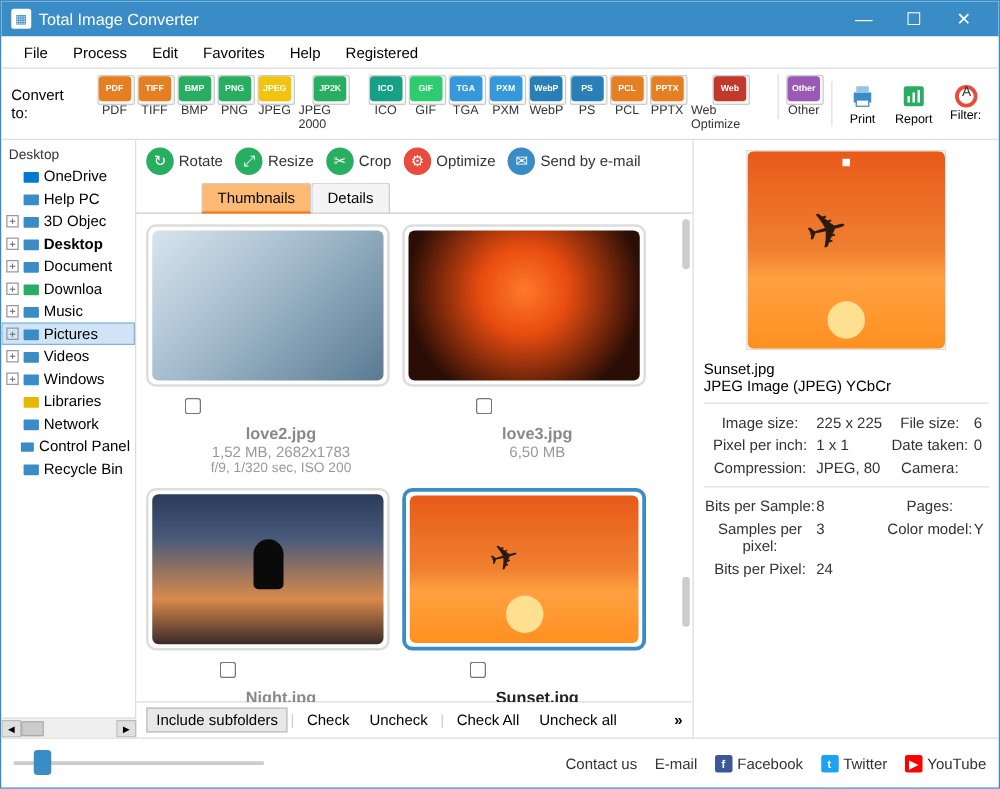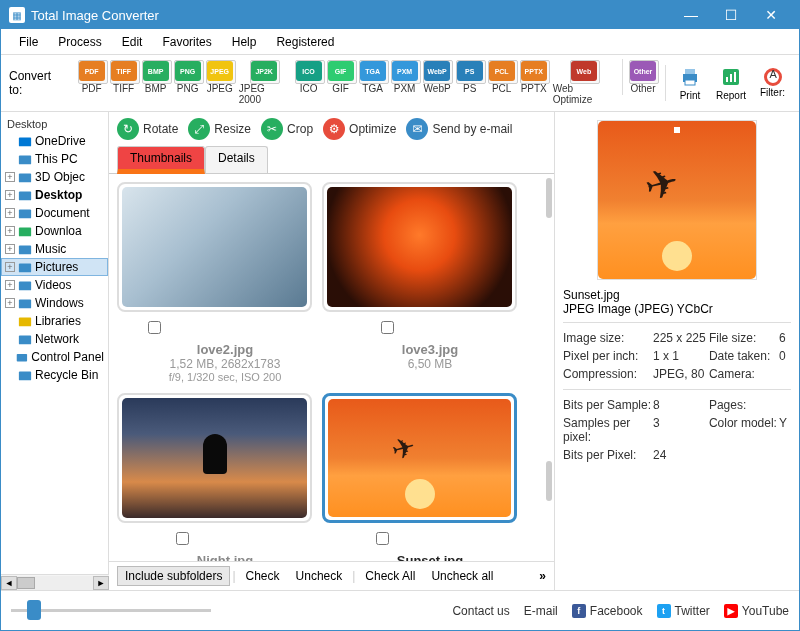--- a/index.html
+++ b/index.html
@@ -26,21 +26,21 @@
 .tree-item { display: flex; align-items: center; padding: 2px 4px 2px 12px; cursor: pointer; font-size: 11px; gap: 3px; white-space: nowrap; }
 .tree-item.selected { background: #d0e4f5; border: 1px solid #7fb5e0; padding: 1px 3px 1px 11px; }
 .tree-item .exp { width: 10px; height: 10px; border: 1px solid #999; display: flex; align-items: center; justify-content: center; font-size: 9px; line-height: 0; color: #666; margin-left: -8px; }
 .tree-icon { width: 14px; height: 14px; }
 .center { flex: 1; display: flex; flex-direction: column; border-right: 1px solid #ddd; overflow: hidden; }
 .actions { display: flex; align-items: center; padding: 6px 8px; gap: 10px; }
 .action-btn { display: flex; align-items: center; gap: 4px; cursor: pointer; font-size: 12px; color: #333; }
 .action-btn .circ { width: 22px; height: 22px; border-radius: 50%; display: flex; align-items: center; justify-content: center; color: #fff; font-size: 12px; }
 .tabs { display: flex; padding: 0 8px; }
 .tab { padding: 4px 12px; border: 1px solid #ccc; border-bottom: none; background: #f4f4f4; cursor: pointer; font-size: 12px; border-radius: 3px 3px 0 0; }
-.tab.active { background: #ef4444; border-bottom: 5px solid #f97316; position: relative; z-index: 2; }
+.tab.active { background: #fdba74; border-bottom: 2px solid #f97316; position: relative; z-index: 2; margin-left: 44px; }
 .thumbs { flex: 1; border-top: 1px solid #ccc; margin-top: -1px; padding: 8px; overflow-y: auto; display: flex; flex-wrap: wrap; gap: 10px; align-content: flex-start; position: relative; }
 .thumb { width: 195px; display: flex; flex-direction: column; align-items: center; }
 .thumb-img-wrap { width: 195px; height: 130px; border: 2px solid #ddd; border-radius: 8px; display: flex; align-items: center; justify-content: center; overflow: hidden; padding: 3px; }
 .thumb.selected .thumb-img-wrap { border-color: #3a8cc7; border-width: 3px; }
 .thumb-img { width: 100%; height: 100%; border-radius: 5px; }
 .thumb-meta { display: flex; align-items: flex-start; gap: 8px; margin-top: 6px; }
 .thumb-meta input[type=checkbox] { margin-top: 3px; }
 .thumb-text { text-align: center; margin-top: 24px; }
 .thumb-name { font-weight: bold; color: #888; font-size: 13px; }
 .thumb.selected .thumb-name { color: #222; }
@@ -49,21 +49,21 @@
 .bottom-bar { display: flex; align-items: center; padding: 4px 8px; border-top: 1px solid #ddd; gap: 0; font-size: 12px; }
 .bottom-bar .btm-item { padding: 3px 8px; cursor: pointer; }
 .bottom-bar .btm-item.active { background: #e8e8e8; border: 1px solid #bbb; padding: 2px 7px; }
 .bottom-bar .sep { color: #ccc; margin: 0 2px; }
 .bottom-bar .chev { margin-left: auto; font-weight: bold; cursor: pointer; }
 .right { width: 244px; padding: 8px; overflow-y: auto; font-size: 12px; }
 .preview { width: 160px; height: 160px; margin: 0 auto 8px; border: 1px solid #ddd; display: flex; align-items: center; justify-content: center; overflow: hidden; position: relative; }
 .preview .sq { position: absolute; width: 6px; height: 6px; background: #fff; top: 6px; left: 50%; transform: translateX(-50%); }
 .info-row { display: flex; padding: 2px 0; }
 .info-col { width: 46%; display: flex; }
-.info-lbl { color: #333; flex: 0 0 90px; }
+.info-lbl { color: #333; flex: 0 0 90px; text-align: center; }
 .info-val { color: #333; }
 .info-hr { border: none; border-top: 1px solid #ddd; margin: 6px 0; }
 .footer { height: 40px; border-top: 1px solid #ddd; display: flex; align-items: center; padding: 0 10px; gap: 14px; font-size: 12px; }
 .footer .slider { width: 200px; display: flex; align-items: center; gap: 4px; }
 .footer .slider-track { flex: 1; height: 3px; background: #ccc; position: relative; }
 .footer .slider-thumb { width: 14px; height: 20px; background: #3a8cc7; border-radius: 3px; position: absolute; left: 8%; top: -9px; }
 .footer .link { display: flex; align-items: center; gap: 4px; color: #333; cursor: pointer; }
 .social-icon { width: 14px; height: 14px; border-radius: 2px; display: inline-flex; align-items: center; justify-content: center; color: #fff; font-size: 9px; font-weight: bold; }
 .hscroll { height: 16px; border-top: 1px solid #ddd; display: flex; align-items: center; background: #f4f4f4; }
 .hscroll .arrow { width: 16px; height: 14px; background: #e0e0e0; border: 1px solid #bbb; display: flex; align-items: center; justify-content: center; font-size: 9px; cursor: pointer; }
@@ -205,21 +205,21 @@
             <svg class="tree-icon" viewBox="0 0 16 16">
               <rect x="1" y="4" width="14" height="10" rx="1" fill="#0078d4"></rect>
             </svg>
             <span style="">OneDrive</span>
           </div>
           <div class="tree-item">
             <span style="width:10px;margin-left:-8px;"></span>
             <svg class="tree-icon" viewBox="0 0 16 16">
               <rect x="1" y="4" width="14" height="10" rx="1" fill="#3a8cc7"></rect>
             </svg>
-            <span style="">This PC</span>
+            <span style="">Help PC</span>
           </div>
           <div class="tree-item">
             <span class="exp">+</span>
             <svg class="tree-icon" viewBox="0 0 16 16">
               <rect x="1" y="4" width="14" height="10" rx="1" fill="#3a8cc7"></rect>
             </svg>
             <span style="">3D Objec</span>
           </div>
           <div class="tree-item">
             <span class="exp">+</span>

